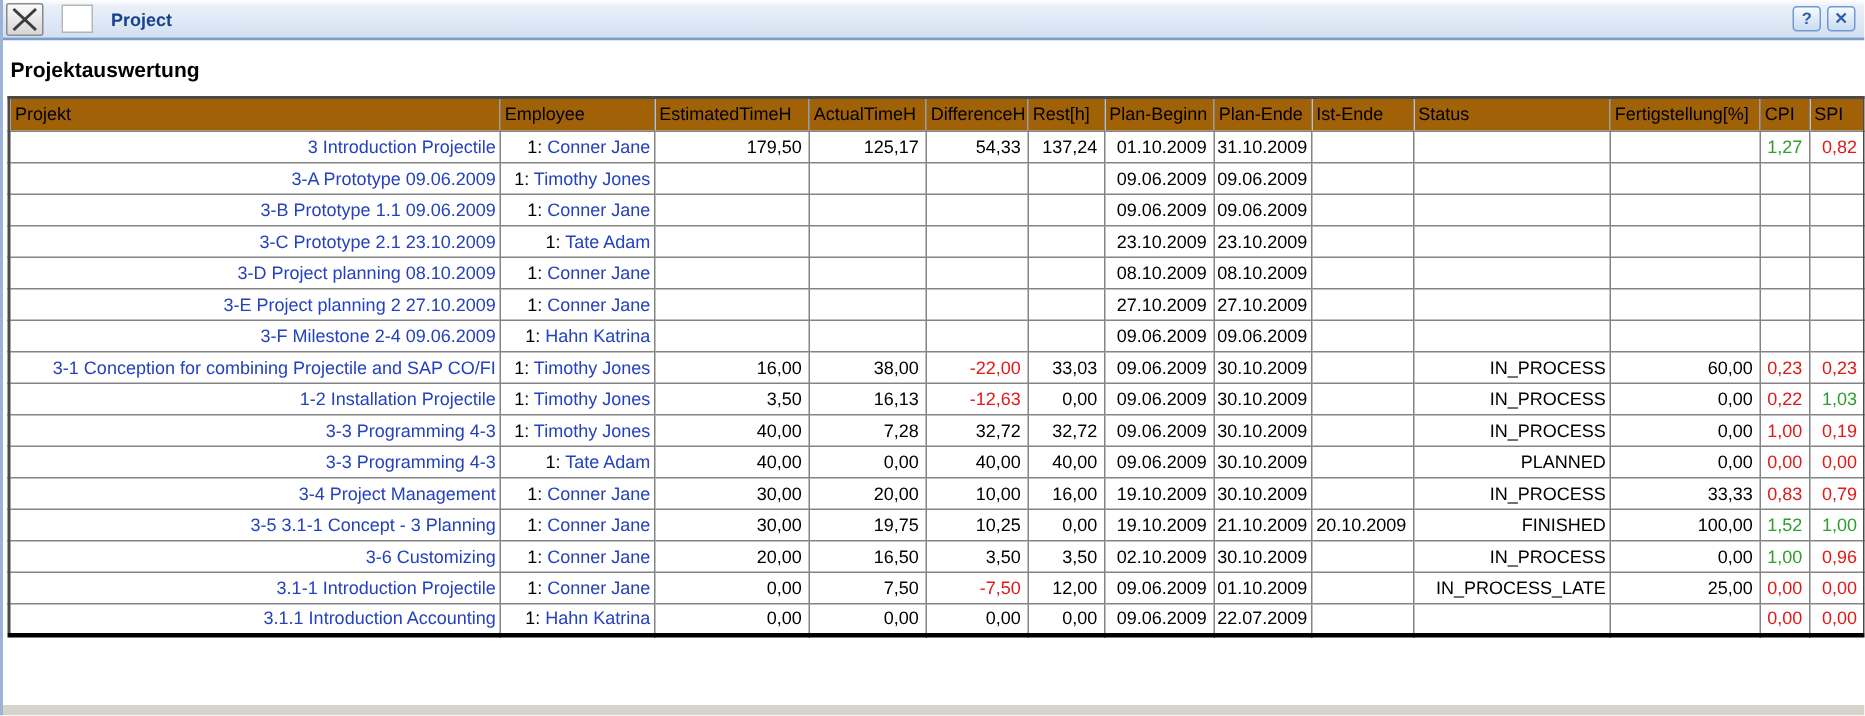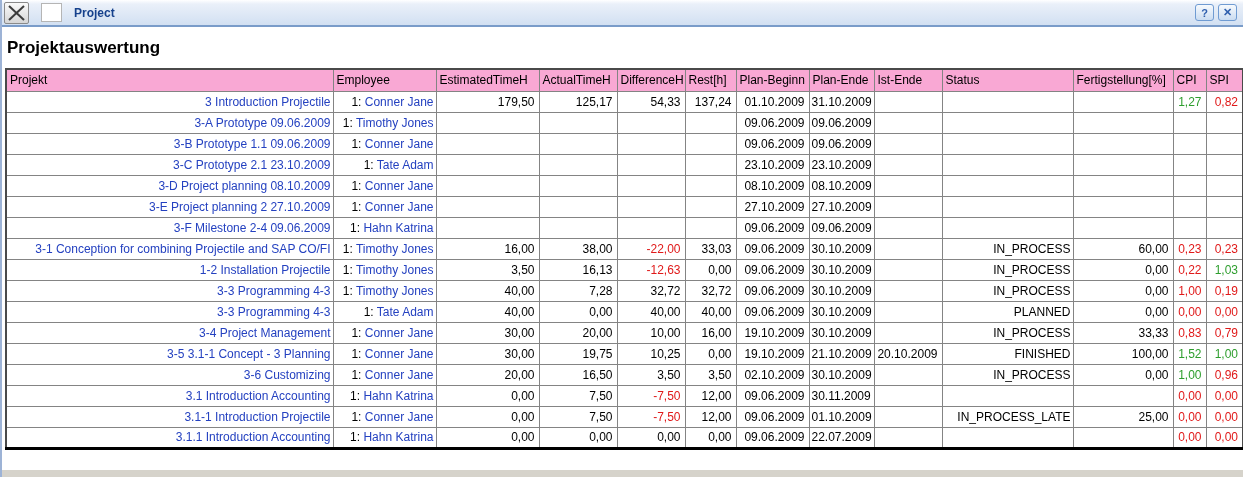--- a/index.html
+++ b/index.html
@@ -46,38 +46,38 @@
     width: 19px; height: 17px;
     border: 1px solid #6f9bd2; border-radius: 3px;
     background: linear-gradient(#f7fafd,#cadcf1);
     color:#2f5fae; font-weight:bold; font-size:11px;
     font-family:"Liberation Sans",sans-serif;
     display:flex; align-items:center; justify-content:center;
     cursor:pointer; padding:0;
   }
   
   .content { flex:1 1 auto; background:#fff; padding:0 3px; }
-  .heading { font-size:17px; font-weight:bold; color:#000; margin:11px 0 10px 2px; }
+  .heading { font-size:14px; font-weight:bold; color:#000; margin:11px 0 10px 2px; }
   
   table.ptable {
     border-collapse: collapse;
     table-layout: fixed;
     width: 1237px;
     border: 2px solid #4a4a4a;
     border-bottom: 3px solid #000;
   }
   .ptable th, .ptable td {
     border: 1px solid #848484;
     white-space: nowrap;
     overflow: hidden;
     font-size: 12px;
     height: 21px;
   }
   .ptable th {
-    background: #f9a8d4;
+    background: #a16207;
     font-weight: normal;
     text-align: left;
     padding: 1px 2px 1px 3px;
     height: 22px;
   }
   .ptable td.left { text-align:right; padding:1px 2px 1px 3px; }
   .ptable td.num  { text-align:right; padding:1px 4px 1px 2px; }
   .c0{width:327px}.c1{width:103px}.c2{width:103px}.c3{width:78px}.c4{width:68px}
   .c5{width:51px}.c6{width:73px}.c7{width:65px}.c8{width:68px}.c9{width:131px}
   .c10{width:100px}.c11{width:33px}.c12{width:37px}
@@ -332,35 +332,20 @@
             <td class="c5 num">3,50</td>
             <td class="c6 num">02.10.2009</td>
             <td class="c7 num">30.10.2009</td>
             <td class="c8 num"></td>
             <td class="c9 left">IN_PROCESS</td>
             <td class="c10 num">0,00</td>
             <td class="c11 num green">1,00</td>
             <td class="c12 num red">0,96</td>
           </tr>
           <tr>
-            <td class="c0 left"><a class="plink">3.1 Introduction Accounting</a></td>
-            <td class="c1 left"><span>1: </span><a class="plink">Hahn Katrina</a></td>
-            <td class="c2 num">0,00</td>
-            <td class="c3 num">7,50</td>
-            <td class="c4 num red">-7,50</td>
-            <td class="c5 num">12,00</td>
-            <td class="c6 num">09.06.2009</td>
-            <td class="c7 num">30.11.2009</td>
-            <td class="c8 num"></td>
-            <td class="c9 left"></td>
-            <td class="c10 num"></td>
-            <td class="c11 num red">0,00</td>
-            <td class="c12 num red">0,00</td>
-          </tr>
-          <tr>
             <td class="c0 left"><a class="plink">3.1-1 Introduction Projectile</a></td>
             <td class="c1 left"><span>1: </span><a class="plink">Conner Jane</a></td>
             <td class="c2 num">0,00</td>
             <td class="c3 num">7,50</td>
             <td class="c4 num red">-7,50</td>
             <td class="c5 num">12,00</td>
             <td class="c6 num">09.06.2009</td>
             <td class="c7 num">01.10.2009</td>
             <td class="c8 num"></td>
             <td class="c9 left">IN_PROCESS_LATE</td>

